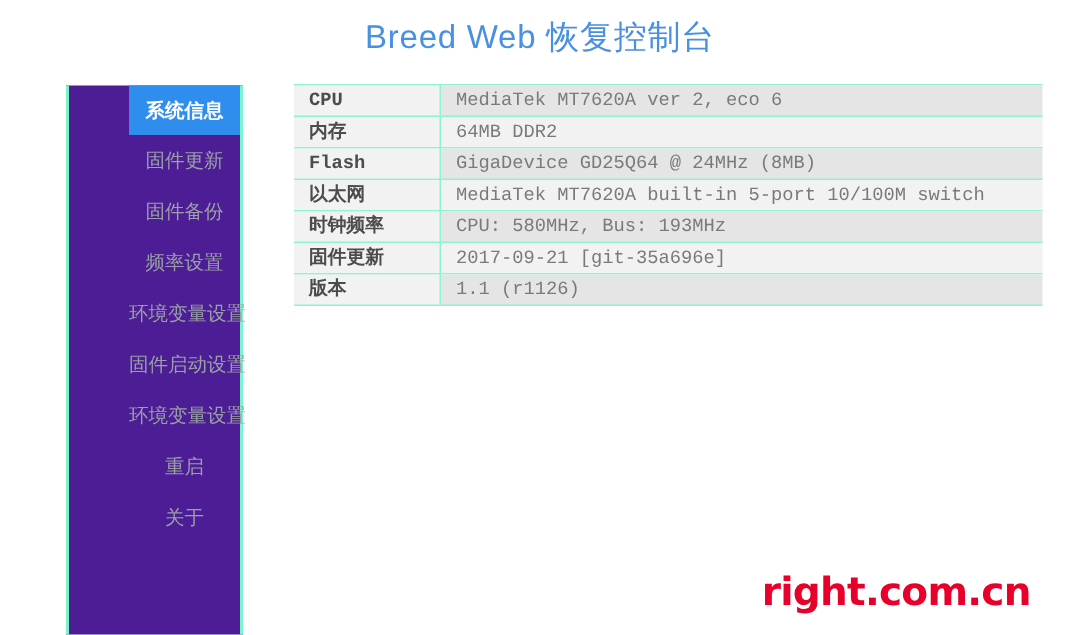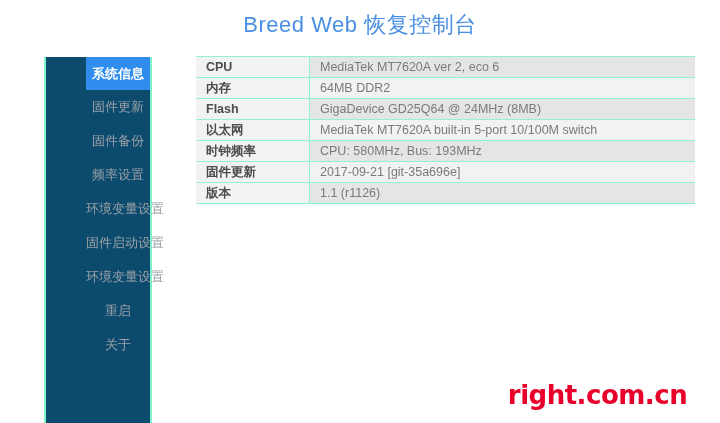--- a/index.html
+++ b/index.html
@@ -28,26 +28,26 @@
     letter-spacing: 0.5px;
     line-height: 34px;
     white-space: nowrap;
   }
 
   
   .sidebar {
     position: absolute;
     left: 44px;
     top: 57px;
-    width: 108px;
+    width: 118px;
     height: 366px;
     border-left: 2px solid #7ef2c9;
     border-right: 2px solid #7ef2c9;
     box-sizing: border-box;
-    background: #0c4a6e;
+    background: #4c1d95;
     padding-left: 40px;
   }
   .sidebar-item {
     height: 34px;
     line-height: 34px;
     text-align: center;
     font-size: 13px;
     color: #9aa0a6;
     white-space: nowrap;
     cursor: pointer;
@@ -69,25 +69,26 @@
     border-collapse: collapse;
     table-layout: fixed;
     font-size: 12.5px;
   }
   .info-table tr {
     height: 21px;
   }
   .info-table td {
     border-top: 1px solid #8ff3cd;
     border-bottom: 1px solid #8ff3cd;
-    padding: 0 16px 0 10px;
+    padding: 0 0 0 10px;
     vertical-align: middle;
     line-height: 20px;
     white-space: nowrap;
     overflow: hidden;
+    font-family: Liberation Mono, monospace;
   }
   .info-table td.key {
     width: 87px;
     font-weight: bold;
     color: #4c4c4c;
     background: #f2f2f2;
     border-right: 1px solid #8ff3cd;
   }
   .info-table td.val {
     color: #7a7a7a;

